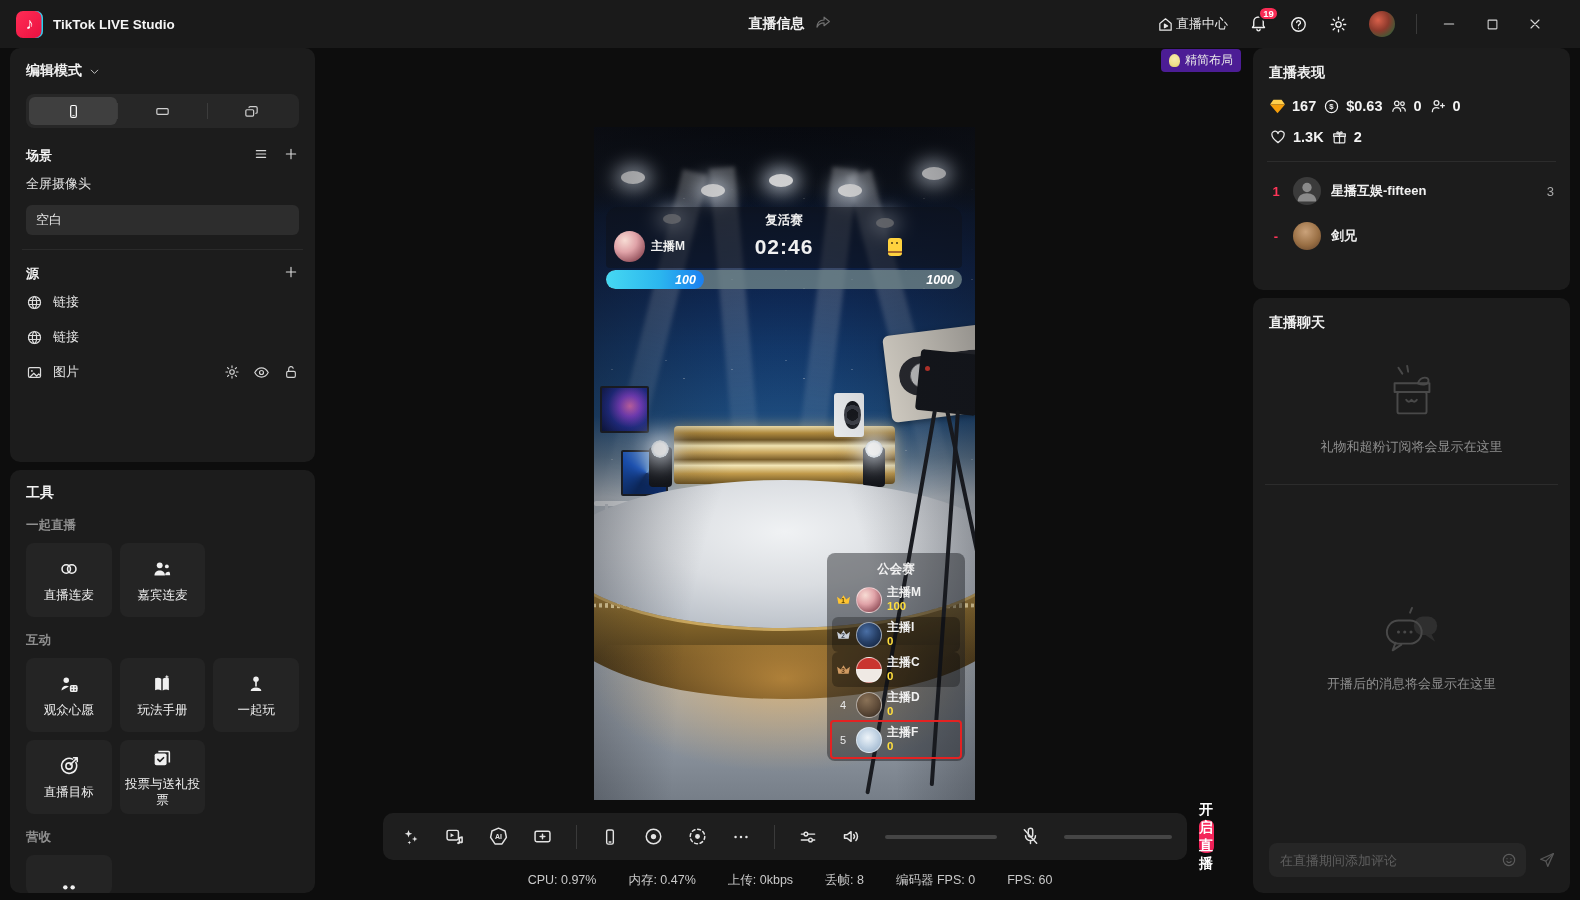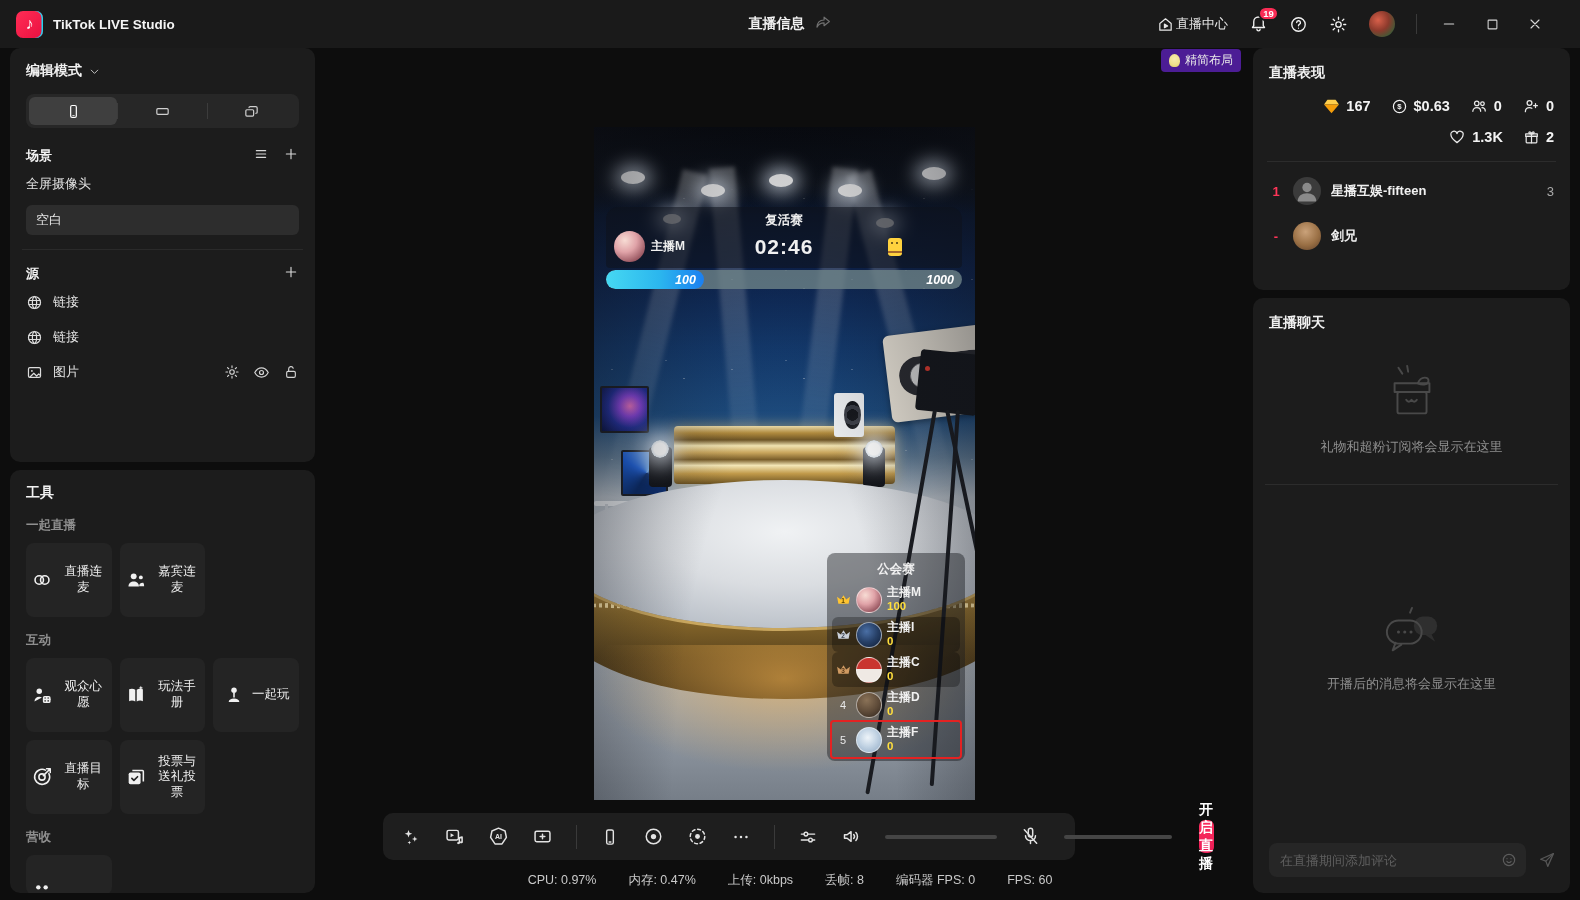--- a/index.html
+++ b/index.html
@@ -44,21 +44,21 @@
   .sec-ic { color:#d9d9d9; margin-left:14px; }
   .scene-item { height:30px; display:flex; align-items:center; font-size:13px; color:#e4e4e4; padding:0 10px; margin:4px -10px 0; border-radius:6px; }
   .scene-item.sel { background:#2d2d2d; margin:6px 0 0; padding:0 10px; }
   .divider-h { border-top:1px solid #2a2a2a; margin:14px -4px 0; }
   .src-row { height:32px; display:flex; align-items:center; gap:10px; font-size:13px; color:#e4e4e4; margin-top:3px; }
   .src-ic { color:#dcdcdc; display:flex; }
   .src-ctl { margin-left:auto; display:flex; align-items:center; gap:13px; color:#d4d4d4; }
   .tools-title { font-size:14px; font-weight:bold; }
   .group-label { font-size:12.5px; color:#8f8f8f; margin-top:15px; font-weight:bold; }
   .cards { display:grid; grid-template-columns:repeat(3,1fr); gap:8px; margin-top:9px; }
-  .tool-card { background:#242424; border-radius:8px; height:74px; display:flex; align-items:center; justify-content:center; gap:7px; padding:4px 5px; }
+  .tool-card { background:#242424; border-radius:8px; height:74px; display:flex; flex-direction:column; align-items:center; justify-content:center; gap:7px; padding:4px 5px; }
   .tool-card .tc-ic { color:#f0f0f0; height:24px; display:flex; align-items:center; }
   .tool-card .tc-label { font-size:12.5px; color:#f0f0f0; text-align:center; line-height:1.25; }
   .tool-card.partial { height:40px; justify-content:flex-start; padding-top:14px; }
 
   
   .compact-badge { position:absolute; left:1161px; top:49px; height:23px; background:#4c1d95; border-radius:4px; display:flex; align-items:center; gap:5px; padding:0 8px; font-size:12px; color:#e8e8e8; }
   .bulb { width:11px; height:13px; background:radial-gradient(circle at 50% 38%,#f7ecae 0%,#efe18a 60%,#d8c765 100%); border-radius:50% 50% 42% 42%; }
   .preview { position:absolute; left:594px; top:127px; width:381px; height:673px; overflow:hidden; background:#10151e; }
   .stage { position:absolute; inset:0; }
   .sky { position:absolute; inset:0; background:linear-gradient(180deg,#04060b 0%,#071226 9%,#0c2350 21%,#133a6e 33%,#1d4b7d 43%,#5e7a94 49%,#b6bec6 55%,#c6cbd1 65%,#aab2bb 79%,#8a929c 92%,#767e88 100%); }
@@ -132,34 +132,34 @@
   .av-m { background:radial-gradient(circle at 35% 30%, #f7dcd4 0%, #e0a3a8 40%, #9c5a64 75%, #6d3c46 100%); }
   .av-i { background:radial-gradient(circle at 40% 35%, #4a6fa5 0%, #274067 50%, #0e1c33 100%); }
   .av-c { background:linear-gradient(180deg,#c9352f 0 45%, #efe9e4 45% 100%); }
   .av-d { background:radial-gradient(circle at 40% 30%, #8a7257 0%, #5d4a38 55%, #2e241c 100%); }
   .av-f { background:radial-gradient(circle at 45% 40%, #eef4f9 0%, #c3d4e4 45%, #8fa9c4 100%); }
   .lb-txt { display:flex; flex-direction:column; line-height:1.15; min-width:0; }
   .lb-name { font-size:12px; font-weight:bold; white-space:nowrap; }
   .lb-score { font-size:11.5px; font-weight:bold; color:#ffdf3e; }
 
   
-  .toolbar { position:absolute; left:383px; top:813px; width:692px; height:47px; background:#1e1e1e; border-radius:10px; display:flex; align-items:center; padding:0 10px 0 18px; gap:23px; }
+  .toolbar { position:absolute; left:383px; top:813px; width:804px; height:47px; background:#1e1e1e; border-radius:10px; display:flex; align-items:center; padding:0 10px 0 18px; gap:23px; }
   .tbi { color:#e3e3e3; display:flex; align-items:center; justify-content:center; flex:none; }
   .tb-div { width:1px; height:24px; background:#3a3a3a; flex:none; }
   .slider { height:4px; border-radius:2px; background:#454545; flex:none; }
   .s1 { width:112px; } .s2 { width:108px; margin-right:4px; }
   .go-live { margin-left:auto; width:92px; height:33px; border-radius:6px; background:linear-gradient(180deg,#fb2e5f,#ec1c55); color:#fff; font-size:14px; font-weight:bold; display:flex; align-items:center; justify-content:center; letter-spacing:1px; }
 
   
   .statusbar { position:absolute; left:315px; right:315px; top:866px; height:28px; display:flex; align-items:center; justify-content:center; gap:32px; color:#c9c9c9; font-size:12.5px; }
 
   
   .perf { position:absolute; left:1253px; top:48px; width:317px; height:242px; background:#1c1c1c; border-radius:10px; padding:16px; }
   .perf-title { font-size:14px; font-weight:bold; }
-  .stat-row { display:flex; align-items:center; gap:20px; margin-top:15px;justify-content:flex-end; }
+  .stat-row { display:flex; align-items:center; gap:7px; margin-top:15px; }
   .stat { display:flex; align-items:center; gap:6px; font-size:14.5px; font-weight:bold; color:#f3f3f3; }
   .stat .sic-w { display:flex; color:#e9e9e9; }
   .gem { width:17px; height:15px; }
   .perf-div { border-top:1px solid #2c2c2c; margin:15px -2px 0; }
   .rank-row { display:flex; align-items:center; gap:10px; margin-top:13px; height:32px; }
   .rk { width:14px; text-align:center; color:#ff3558; font-weight:bold; font-size:13px; flex:none; }
   .r-av { width:28px; height:28px; border-radius:50%; flex:none; position:relative; overflow:hidden; }
   .r-av.sil { background:#3b3b3b; }
   .r-av.jian { background:radial-gradient(circle at 45% 35%, #caa27a 0%, #9a7045 55%, #5e3f28 100%); }
   .r-name { font-size:13px; font-weight:bold; flex:1; white-space:nowrap; overflow:hidden; }

